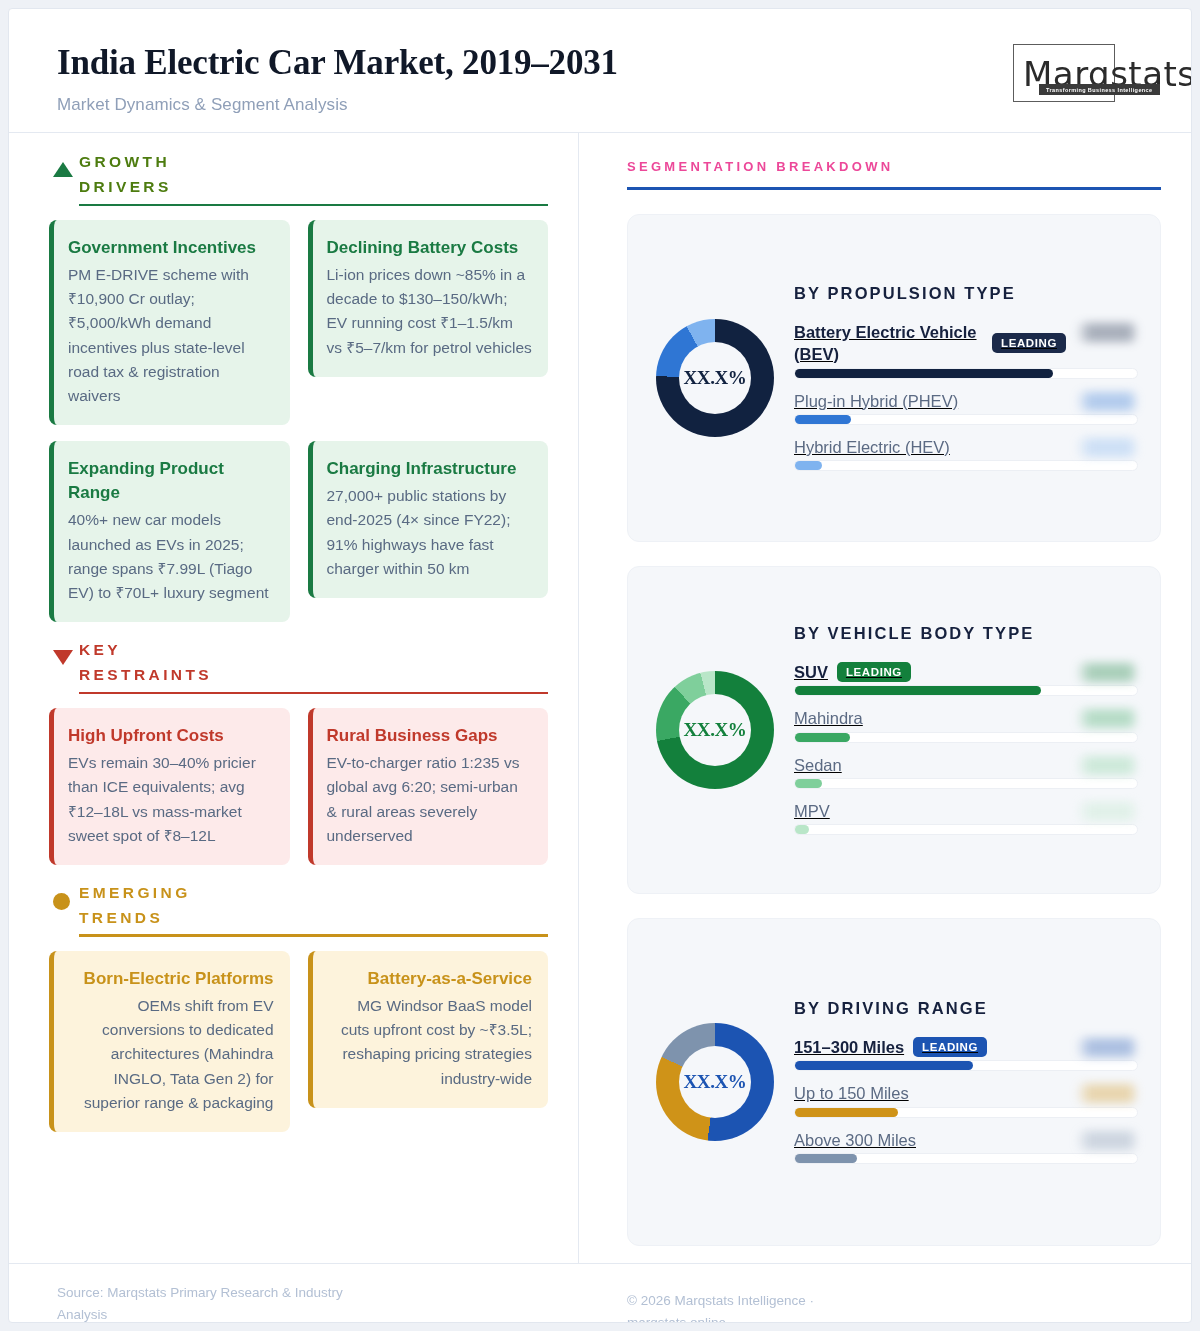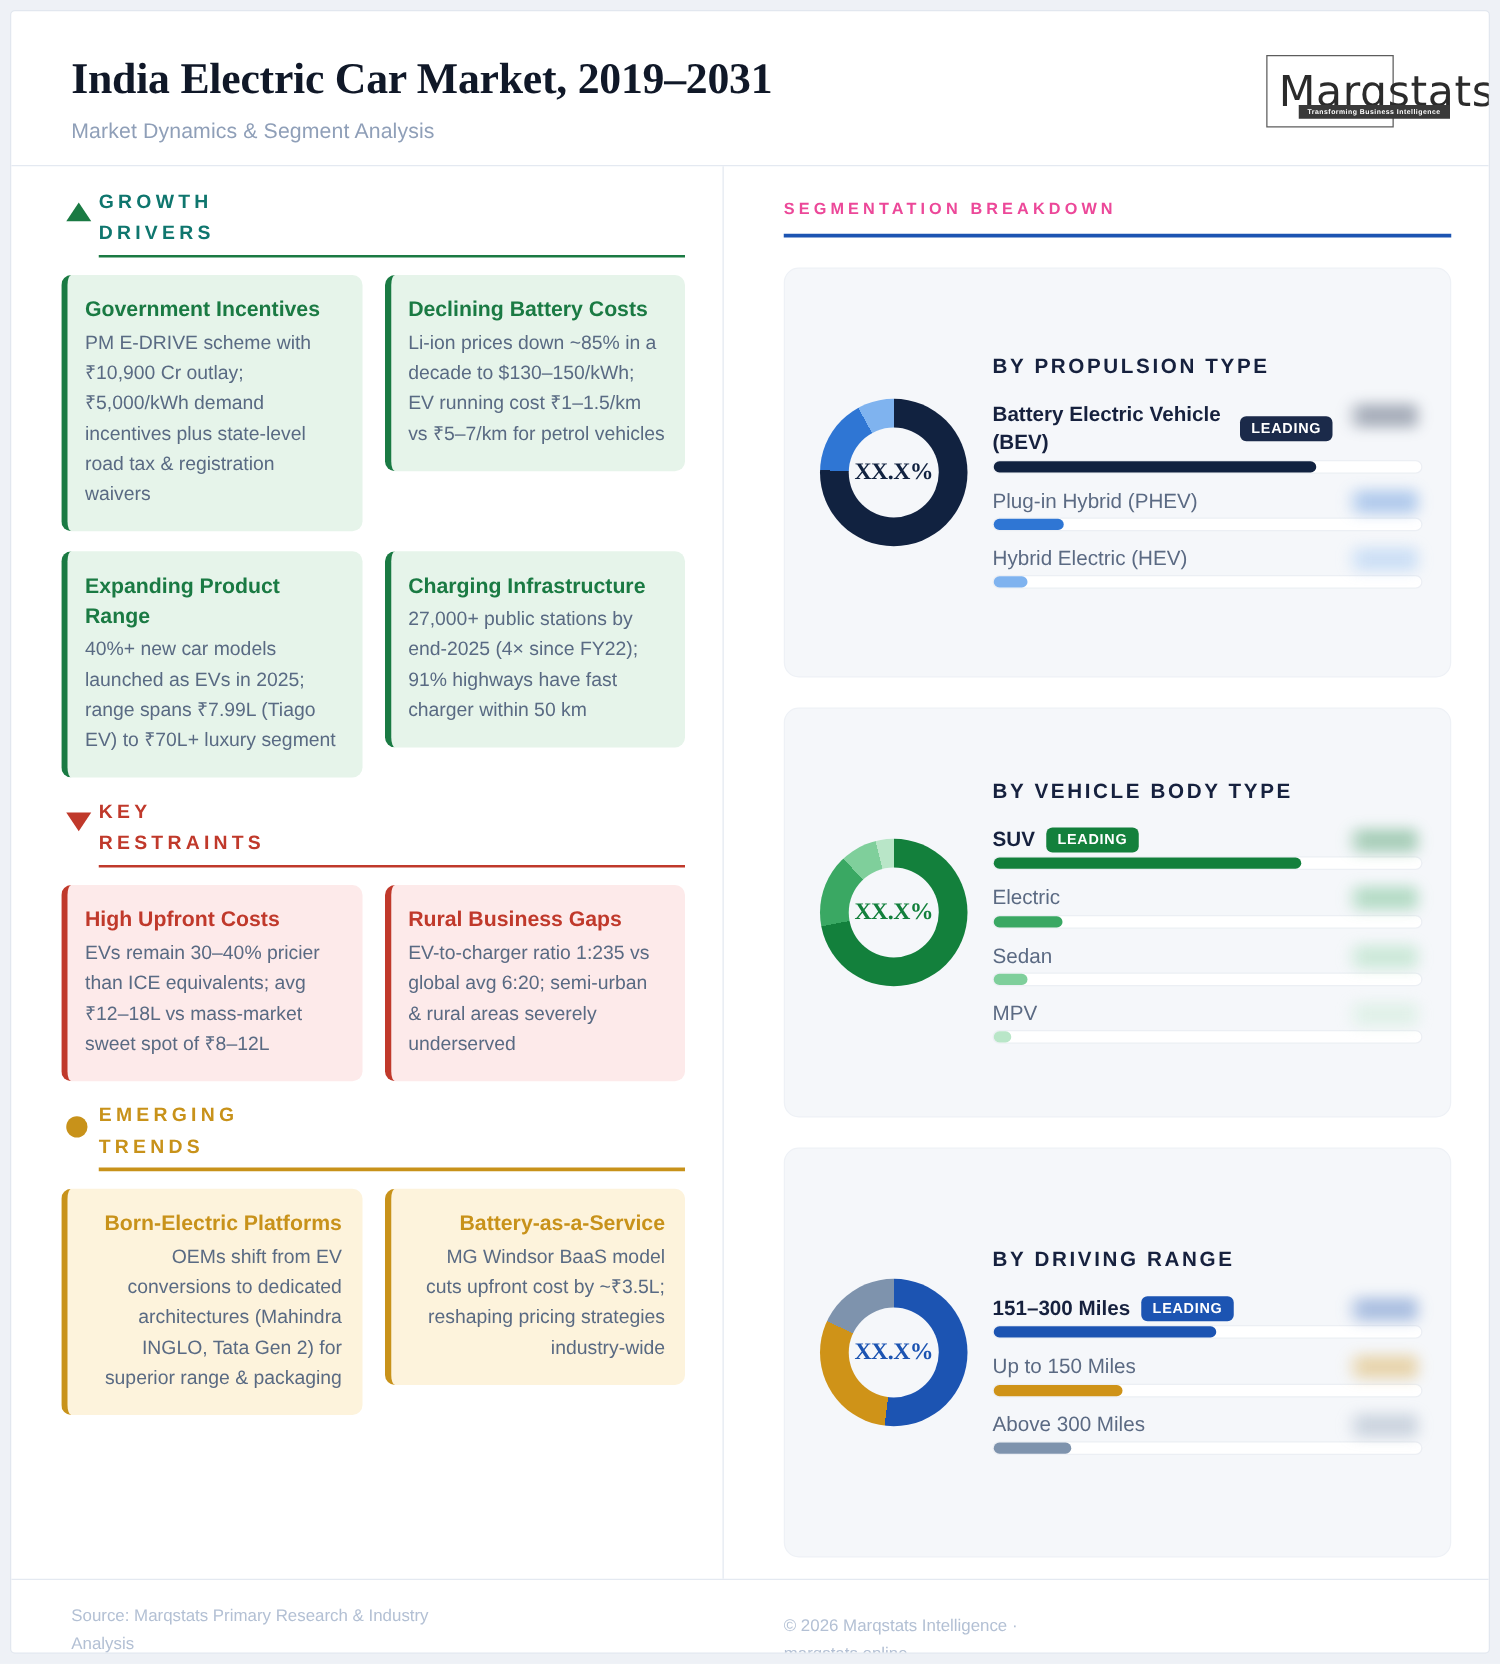--- a/index.html
+++ b/index.html
@@ -93,21 +93,21 @@
   }
   .marker-dot {
     width: 17px; height: 17px; border-radius: 50%;
     background: #c8921a;
   }
   .sec-title {
     font-size: 15.5px; font-weight: 700; letter-spacing: 3.4px;
     line-height: 1.63;
     max-width: 150px;
   }
-  .sec-title.green { color: #0f766e; }
+  .sec-title.green { color: #4d7c0f; }
   .sec-title.red   { color: #c0392b; }
   .sec-title.amber { color: #c8921a; }
   .sec-rule { height: 2.5px; margin-top: 4px; }
   .sec-rule.green { background: #1a7a43; }
   .sec-rule.red   { background: #c0392b; }
   .sec-rule.amber { background: #c8921a; }
 
   .card-grid {
     display: grid;
     grid-template-columns: 1fr 1fr;
@@ -180,21 +180,21 @@
   .donut-label {
     font-family: "Liberation Serif", serif;
     font-size: 19px; font-weight: 700; letter-spacing: -0.4px;
   }
   .seg-body { flex: 1 1 auto; min-width: 0; padding-left: 8px; }
   .seg-heading {
     font-size: 16.5px; font-weight: 700; letter-spacing: 2.1px;
     color: #16213e;
     margin-bottom: 18px;
   }
-  .seg-row { position: relative; margin-bottom: 11px; }
+  .seg-row { position: relative; margin-bottom: 11px; text-decoration: underline; }
   .seg-row:last-child { margin-bottom: 0; }
   .seg-row-top {
     display: flex; align-items: center; gap: 9px;
     margin-bottom: 2px;
     padding-right: 72px;
   }
   .seg-name {
     font-size: 16.5px; line-height: 1.36;
     color: #5b6a83;
   }
@@ -388,21 +388,21 @@
                     <span class="seg-name">SUV</span>
                     <span class="badge" style="background:#13803c">LEADING</span>
                   </div>
                   <div class="track">
                     <div class="fill" style="width:72.0%;background:#13803c"></div>
                   </div>
                   <div class="pct" style="background: linear-gradient(90deg, rgba(255, 255, 255, 0) 0%, rgba(19, 128, 60, 0.333) 22%, rgba(19, 128, 60, 0.333) 88%, rgba(255, 255, 255, 0) 100%); border-radius: 8px; height: 19px;"></div>
                 </div>
                 <div class="seg-row">
                   <div class="seg-row-top">
-                    <span class="seg-name">Electric</span>
+                    <span class="seg-name">Mahindra</span>
                   </div>
                   <div class="track">
                     <div class="fill" style="width:16.0%;background:#3aa863"></div>
                   </div>
                   <div class="pct" style="background: linear-gradient(90deg, rgba(255, 255, 255, 0) 0%, rgba(58, 168, 99, 0.333) 22%, rgba(58, 168, 99, 0.333) 88%, rgba(255, 255, 255, 0) 100%); border-radius: 8px; height: 19px;"></div>
                 </div>
                 <div class="seg-row">
                   <div class="seg-row-top">
                     <span class="seg-name">Sedan</span>
                   </div>

